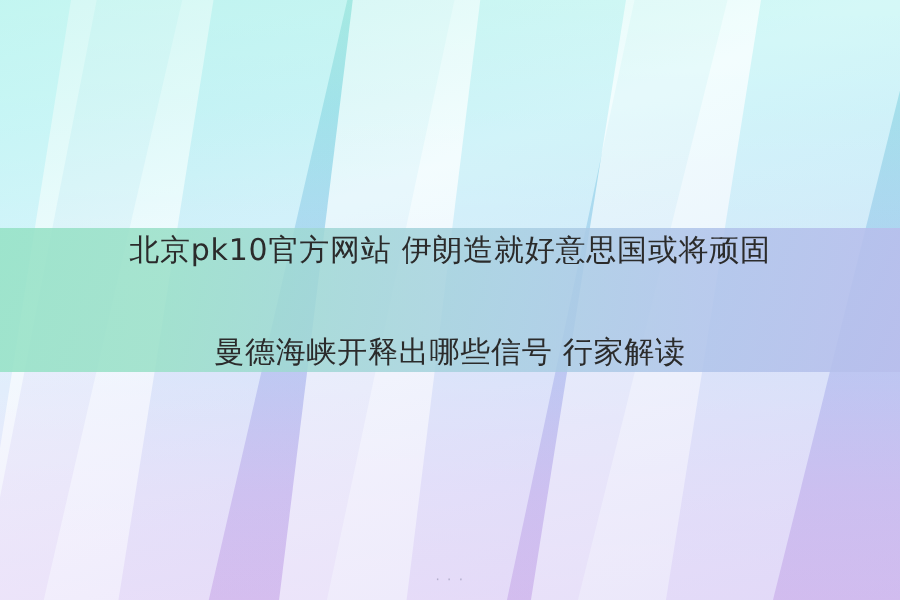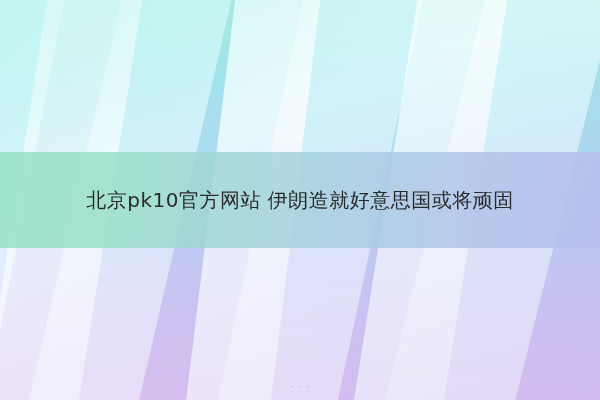--- a/index.html
+++ b/index.html
@@ -85,21 +85,21 @@
     background: linear-gradient(90deg,
         rgba(150,226,198,0.88) 0%,
         rgba(154,224,200,0.86) 18%,
         rgba(160,214,214,0.84) 38%,
         rgba(168,206,226,0.84) 58%,
         rgba(176,196,234,0.86) 78%,
         rgba(184,190,236,0.88) 100%);
     display: flex;
     flex-direction: column;
     align-items: center;
-    justify-content: center;
+    justify-content: space-between;
     gap: 6px;
   }
   .caption-line {
     color: #2b2b2b;
     font-size: 20px;
     line-height: 28px;
     letter-spacing: 0.5px;
     white-space: nowrap;
     font-family: "DejaVu Sans", "Liberation Sans", sans-serif;
   }
@@ -124,17 +124,18 @@
   <div class="ribbon r2"></div>
   <div class="ribbon r3"></div>
   <div class="ribbon r4"></div>
   <div class="ribbon r5"></div>
   <div class="ribbon r6"></div>
   <div class="ribbon r7"></div>
   <div class="wash"></div>
 
   <div id="caption-band">
     <div class="caption-line">北京pk10官方网站 伊朗造就好意思国或将顽固</div>
+    <div class="caption-line">曼德海峡开释出哪些信号 行家解读</div>
   </div>
 
   <div id="watermark">· · ·</div>
 
 </div>
 
 </body></html>

